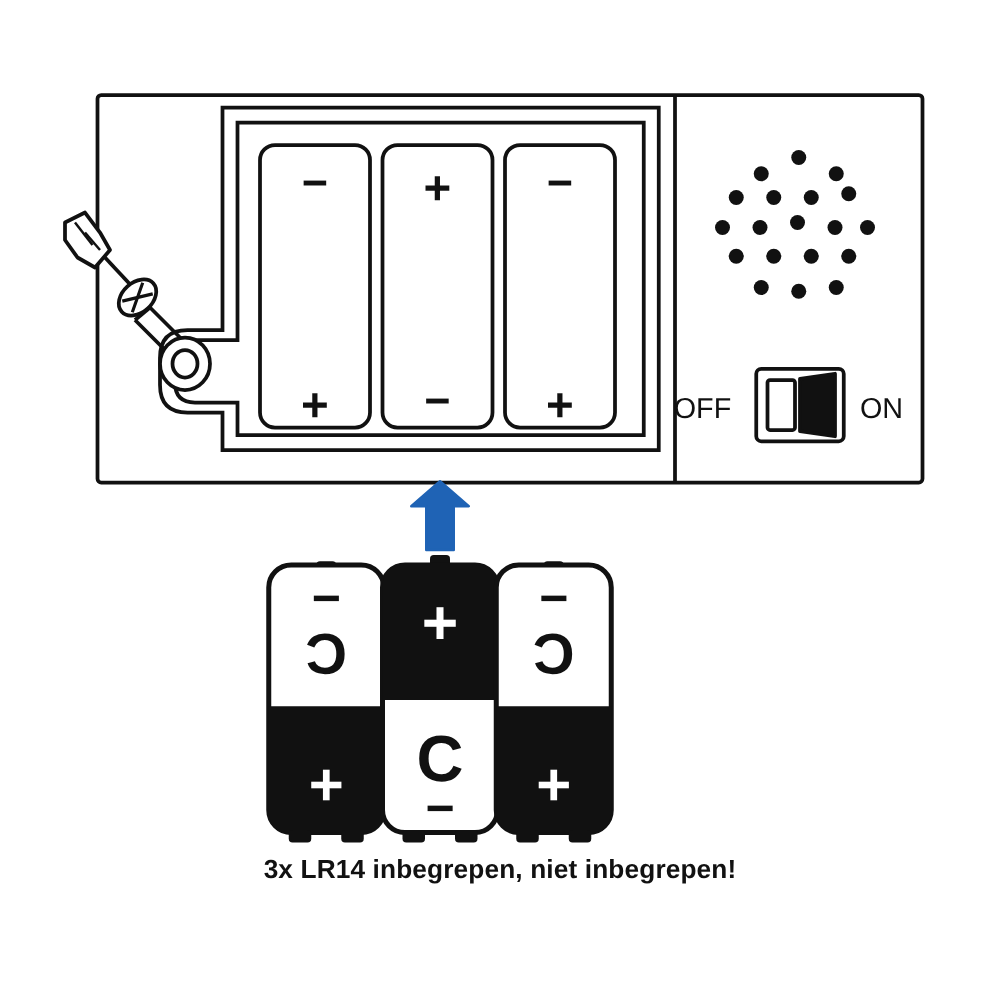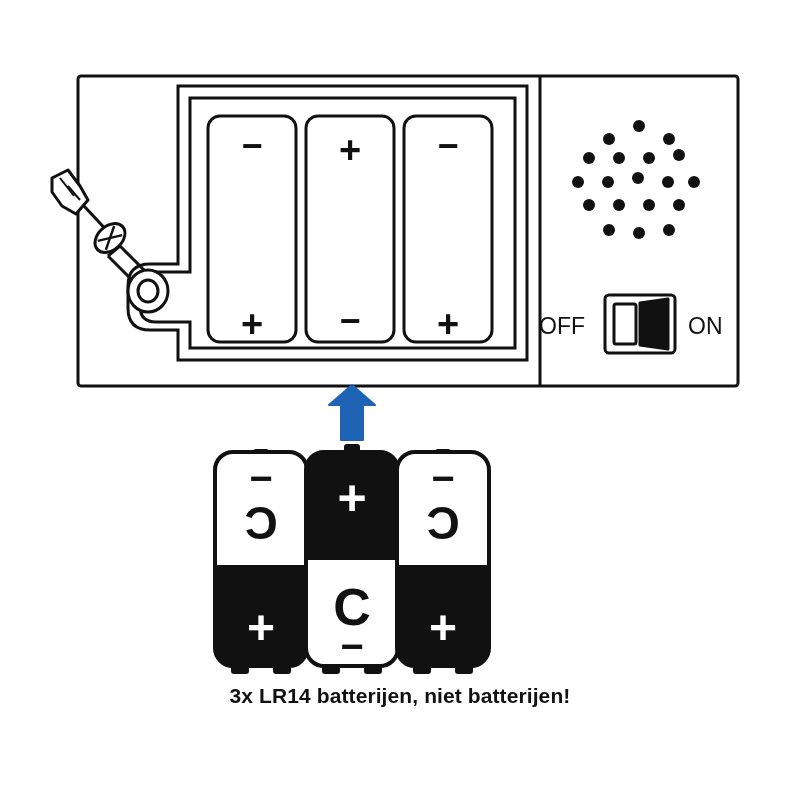--- a/index.html
+++ b/index.html
@@ -163,14 +163,14 @@
       <path d="M 397 565 L 489 565 L 489 648 Q 489 666 471 666 L 415 666 Q 397 666 397 648 Z" fill="#111111"></path>
       <rect x="413" y="664" width="18" height="10" rx="3" ry="3" fill="#111111"></rect>
       <rect x="455" y="664" width="18" height="10" rx="3" ry="3" fill="#111111"></rect>
       <text x="443" y="492" text-anchor="middle" font-family="'Liberation Sans', sans-serif" font-size="40" font-weight="700" fill="#111111">−</text>
       <text x="443" y="539" text-anchor="middle" font-family="'Liberation Sans', sans-serif" font-size="46" font-weight="700" fill="#111111" transform="rotate(180 443 523)">C</text>
       <text x="443" y="644" text-anchor="middle" font-family="'Liberation Sans', sans-serif" font-size="48" font-weight="700" fill="#ffffff">+</text>
     </g>
 
   </svg>
 
-  <div class="caption">3x LR14 batterijen, niet batterijen!</div>
+  <div class="caption">3x LR14 inbegrepen, niet inbegrepen!</div>
 </div>
 
 </body></html>

